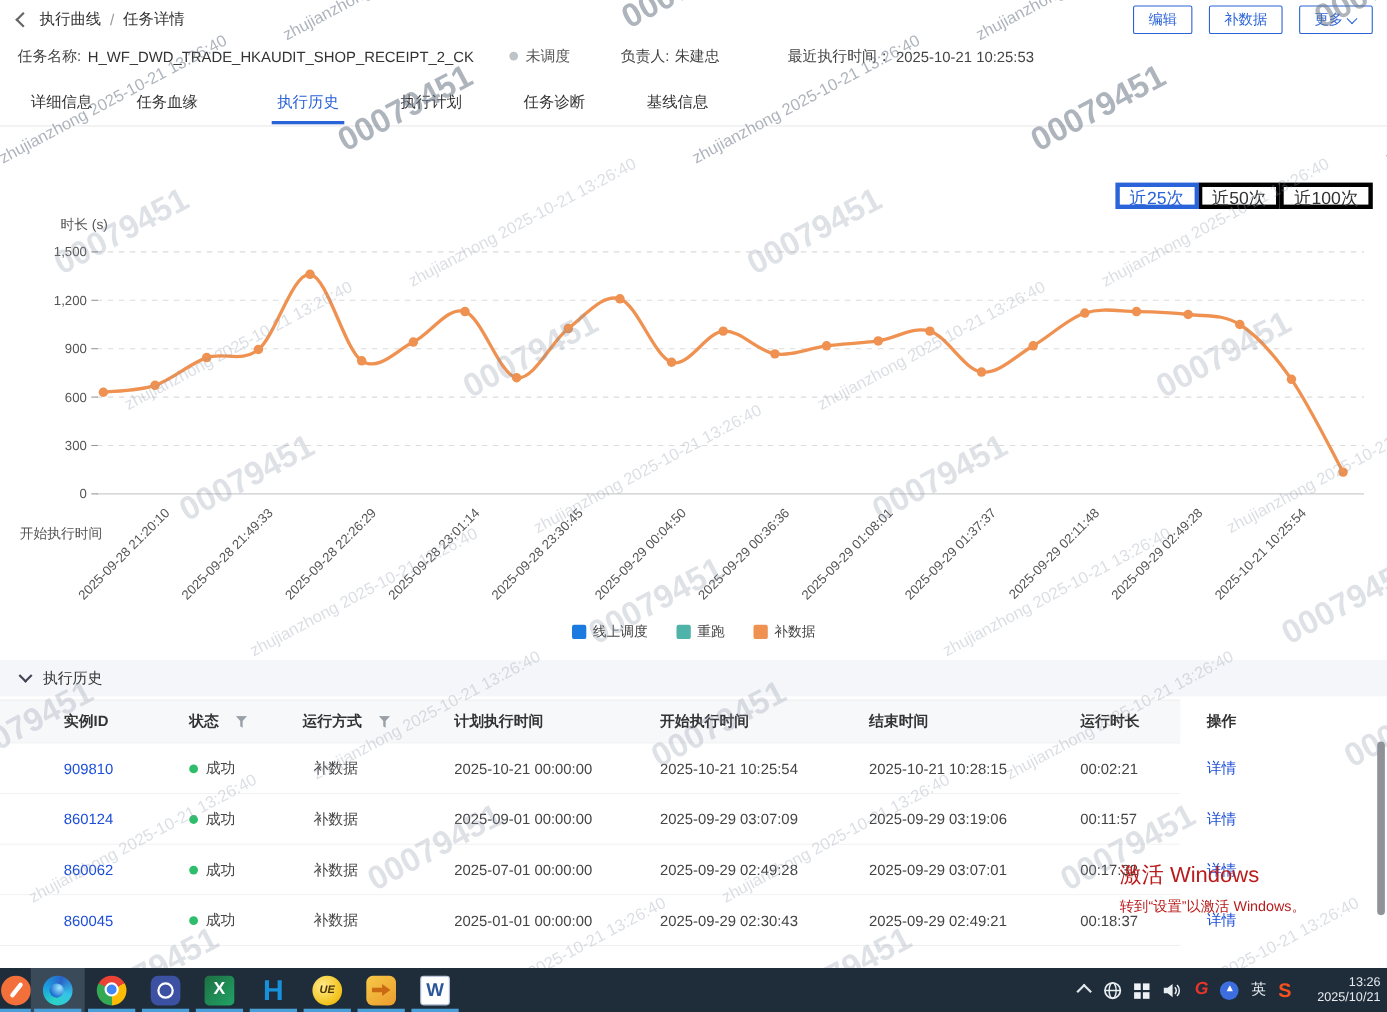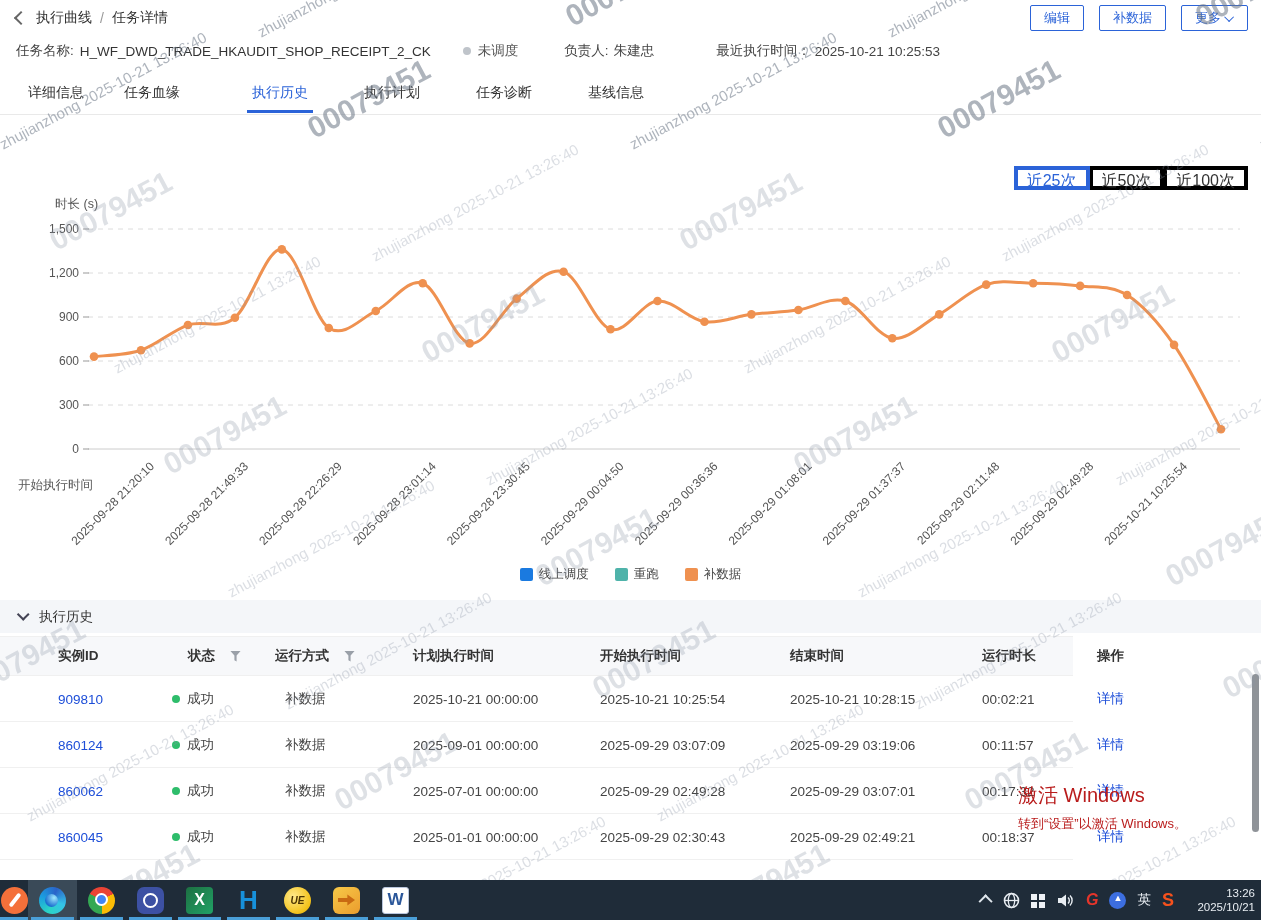--- a/index.html
+++ b/index.html
@@ -213,21 +213,21 @@
   <div class="section-bar" style="top:600px;">
     <span class="sec-chev"></span>
     <span>执行历史</span>
   </div>
 
   <div class="tbl" id="tbl">
       <div class="tbl-header">
         <span class="cell" style="left: 58px;">
           <span>实例ID</span>
         </span>
-        <span class="cell" style="left: 188px;">
+        <span class="cell" style="left: 172px;">
           <span>状态</span>
           <span class="funnel"></span>
         </span>
         <span class="cell" style="left: 275px;">
           <span>运行方式</span>
           <span class="funnel"></span>
         </span>
         <span class="cell" style="left: 413px;">
           <span>计划执行时间</span>
         </span>

